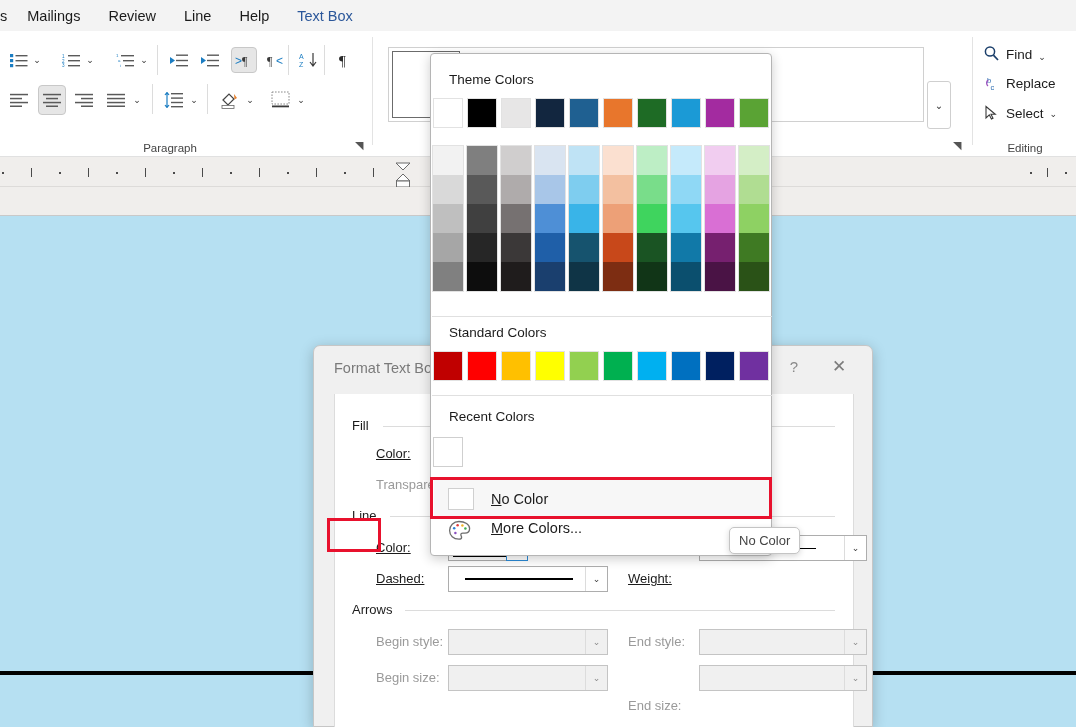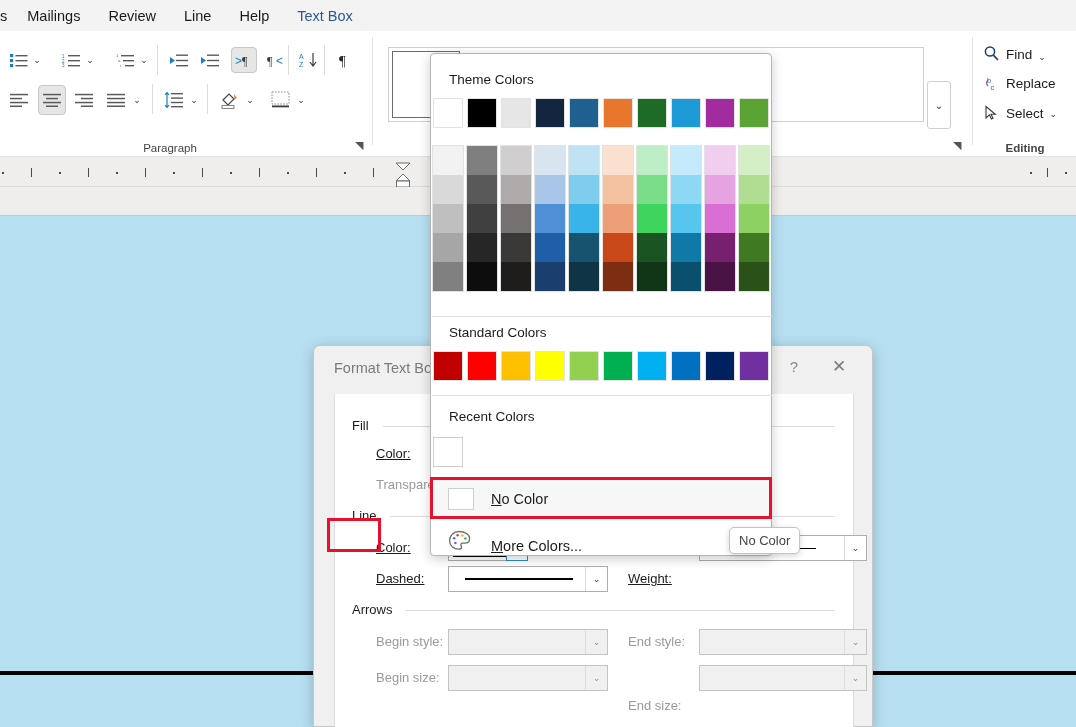--- a/index.html
+++ b/index.html
@@ -195,21 +195,21 @@
     position: absolute; left: 3px; width: 336px; height: 38px;
     background: #f7f7f7; display: flex; align-items: center;
   }
   .nocolorrow .box {
     width: 26px; height: 22px; background: #fff; border: 1px solid #d0d0d0;
     margin-left: 14px;
   }
   .nocolorrow .txt { margin-left: 17px; font-size: 14.5px; color: #1b1b1b; }
   .morerow {
     position: absolute; left: 3px; width: 336px; height: 34px;
-    display: flex; align-items: flex-end;
+    display: flex; align-items: flex-start;
   }
   .morerow .txt { margin-left: 17px; font-size: 14.5px; color: #1b1b1b; }
   .palette { margin-left: 14px; width: 26px; height: 24px; }
 
   
   .tooltip {
     position: absolute; background: #fff; border: 1px solid #c4c4c4;
     border-radius: 5px; padding: 5px 9px; font-size: 13px; color: #444;
     box-shadow: 0 2px 6px rgba(0,0,0,0.16);
   }
@@ -423,21 +423,21 @@
     <div class="editrow" style="left:983px; top:74px;">
       <span>
         <svg width="17" height="17" viewBox="0 0 17 17">
             <path d="M3 1.5 L3 13 L6.3 9.8 L8.4 14 L10 13.2 L8 9.3 L12.3 9.3 Z" fill="none" stroke="#3a3a3a" stroke-width="1.1"></path>
           </svg>
       </span>
       <span class="lbl">Select</span>
       <span style="font-size:9px;color:#333;">⌄</span>
     </div>
 
-    <div class="group-label" style="left:975px; width:100px;font-weight:bold;">Editing</div>
+    <div class="group-label" style="left:975px; width:100px;">Editing</div>
   </div>
 
   <div class="rulerband"></div>
   <div class="rulerticks">
     <div class="tickmin" style="left:2px;"></div>
     <div class="tickmaj" style="left:31px;"></div>
       <div class="tickmin" style="left:59px;"></div>
     <div class="tickmaj" style="left:88px;"></div>
       <div class="tickmin" style="left:116px;"></div>
     <div class="tickmaj" style="left:145px;"></div>

